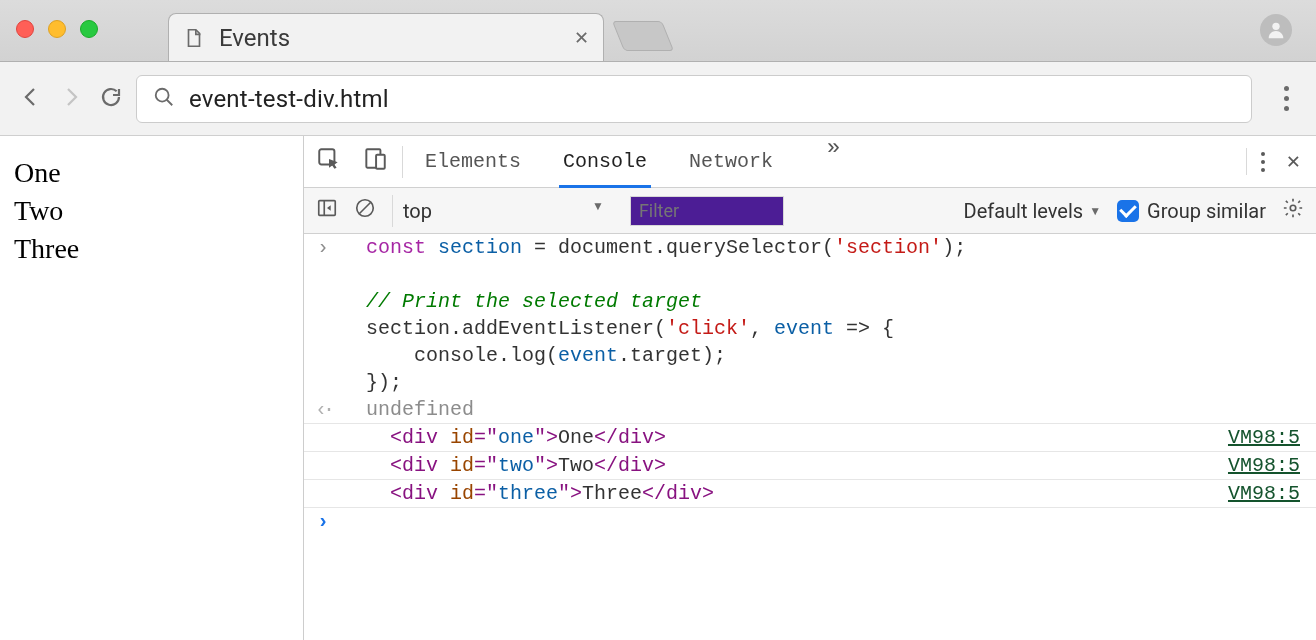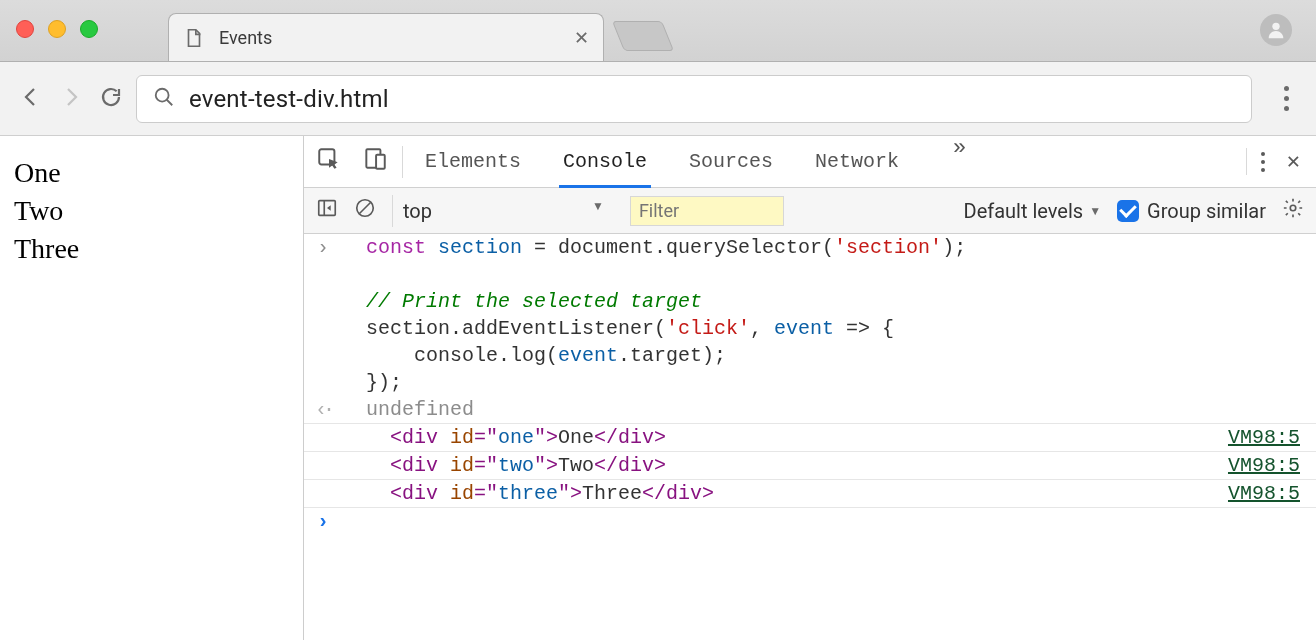--- a/index.html
+++ b/index.html
@@ -45,21 +45,21 @@
     border: 1px solid #b0b0b0;
     border-bottom: none;
     border-top-left-radius: 8px;
     border-top-right-radius: 8px;
     display: flex;
     align-items: center;
     padding: 0 14px;
     gap: 14px;
   }
   .tab .file-icon svg { display:block; }
-  .tab-title { font-size: 18px; color:#3a3a3a; flex:1; }
+  .tab-title { font-size: 24px; color:#3a3a3a; flex:1; }
   .tab-close { color:#6b6b6b; font-size:18px; cursor:pointer; }
 
   .newtab-shape {
     position:absolute;
     left: 618px;
     bottom: 10px;
     width: 50px;
     height: 30px;
     background:#c7c7c7;
     transform: skewX(22deg);
@@ -170,21 +170,21 @@
   .ctx-select {
     display:flex; align-items:flex-start; gap:160px;
     padding: 4px 10px;
     border-left:1px solid #d9d9d9;
     color:#333;
   }
   .ctx-select .tri { color:#6b6b6b; font-size:12px;}
   .filter-input {
     width: 154px; height:30px;
     border:1px solid #d7d7d7;
-    background:#fef9c3;
+    background:#4c1d95;
     color:#888;
     font-size:18px;
     padding:2px 8px;
     font-family:inherit;
   }
   .levels { display:flex; align-items:center; gap:6px; color:#333;}
   .levels .tri { color:#6b6b6b; font-size:12px;}
   .group-similar { display:flex; align-items:center; gap:8px; }
   .chk {
     width:22px;height:22px;border-radius:5px;background:#1a73e8;
@@ -317,21 +317,20 @@
         <span>
           <svg viewBox="0 0 24 24">
               <rect x="4" y="3" width="13" height="17" rx="1"></rect>
               <rect x="13" y="8" width="8" height="13" rx="1" fill="#fff"></rect>
             </svg>
         </span>
       </div>
       <div class="dt-tabs">
         <div class="dt-tab">Elements</div>
         <div class="dt-tab active">Console</div>
-        <div class="dt-tab">Sources</div>
         <div class="dt-tab">Network</div>
         <div class="dt-more">»</div>
       </div>
       <div class="dt-right">
         <div class="dt-dots">
             <span></span>
             <span></span>
             <span></span>
           </div>
         <div class="dt-close">✕</div>

